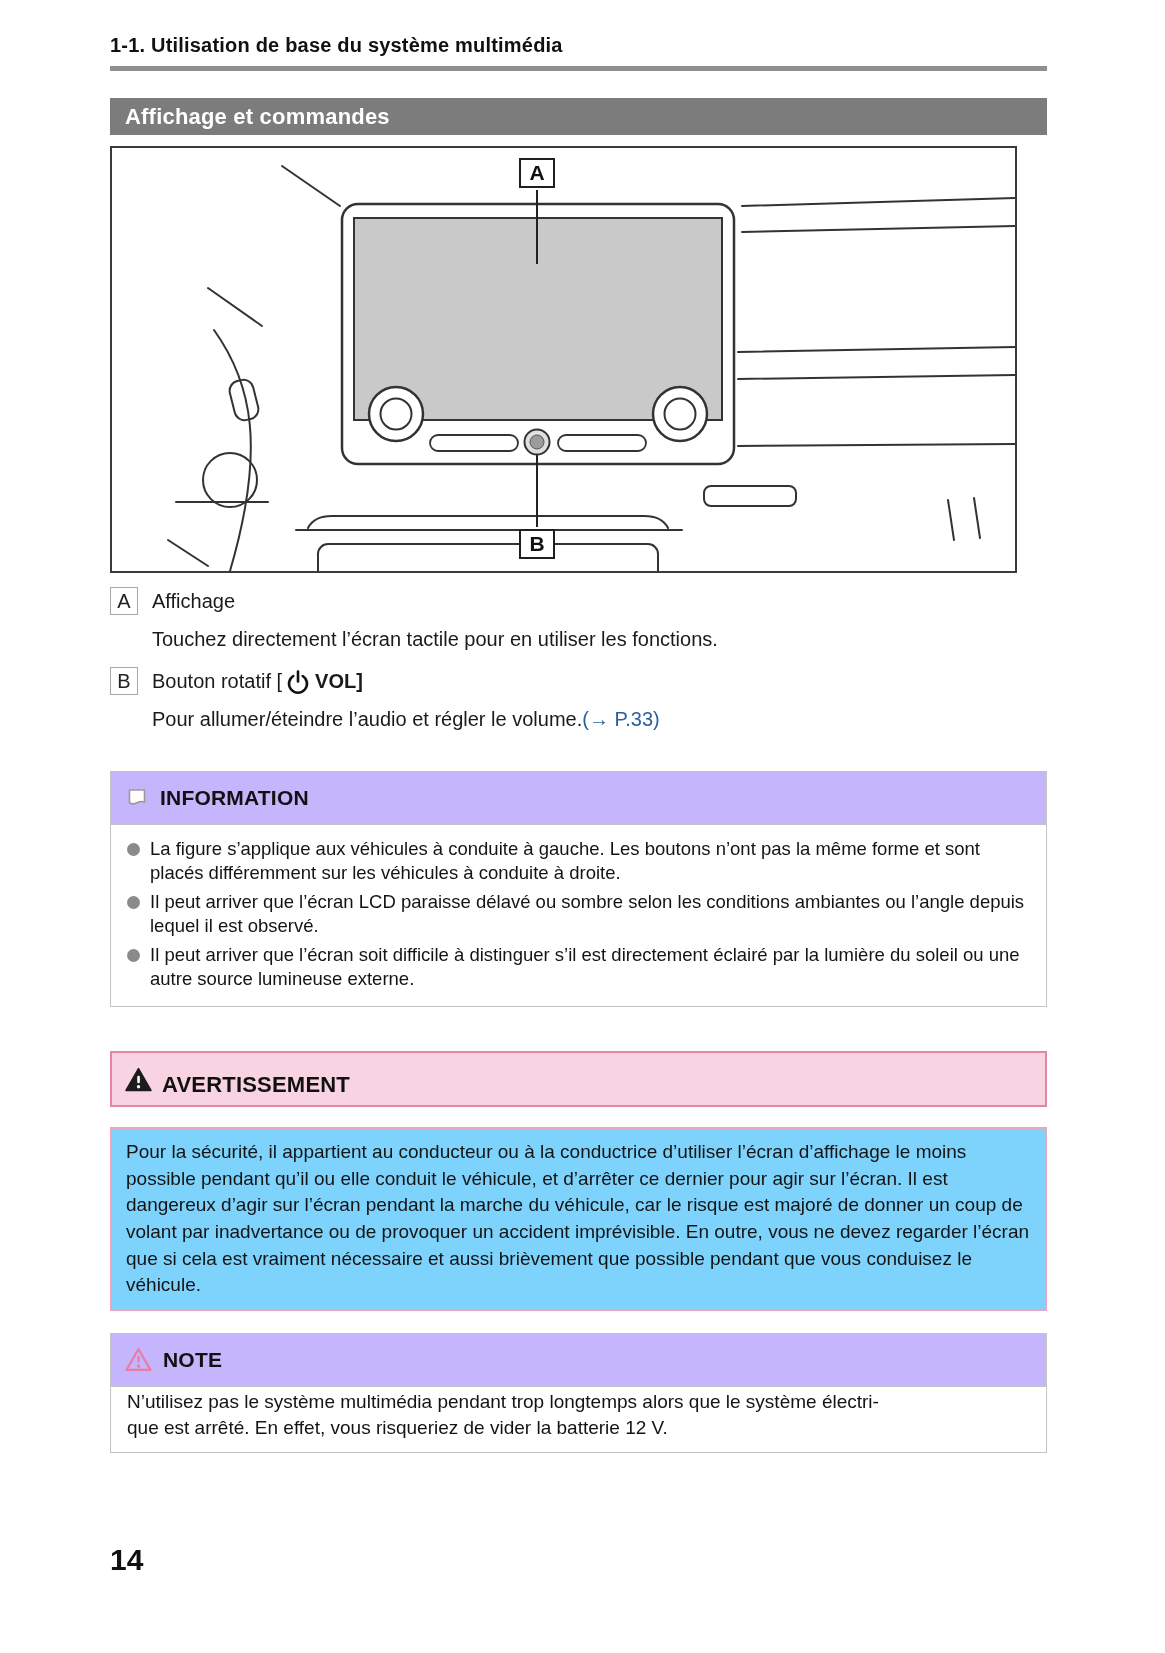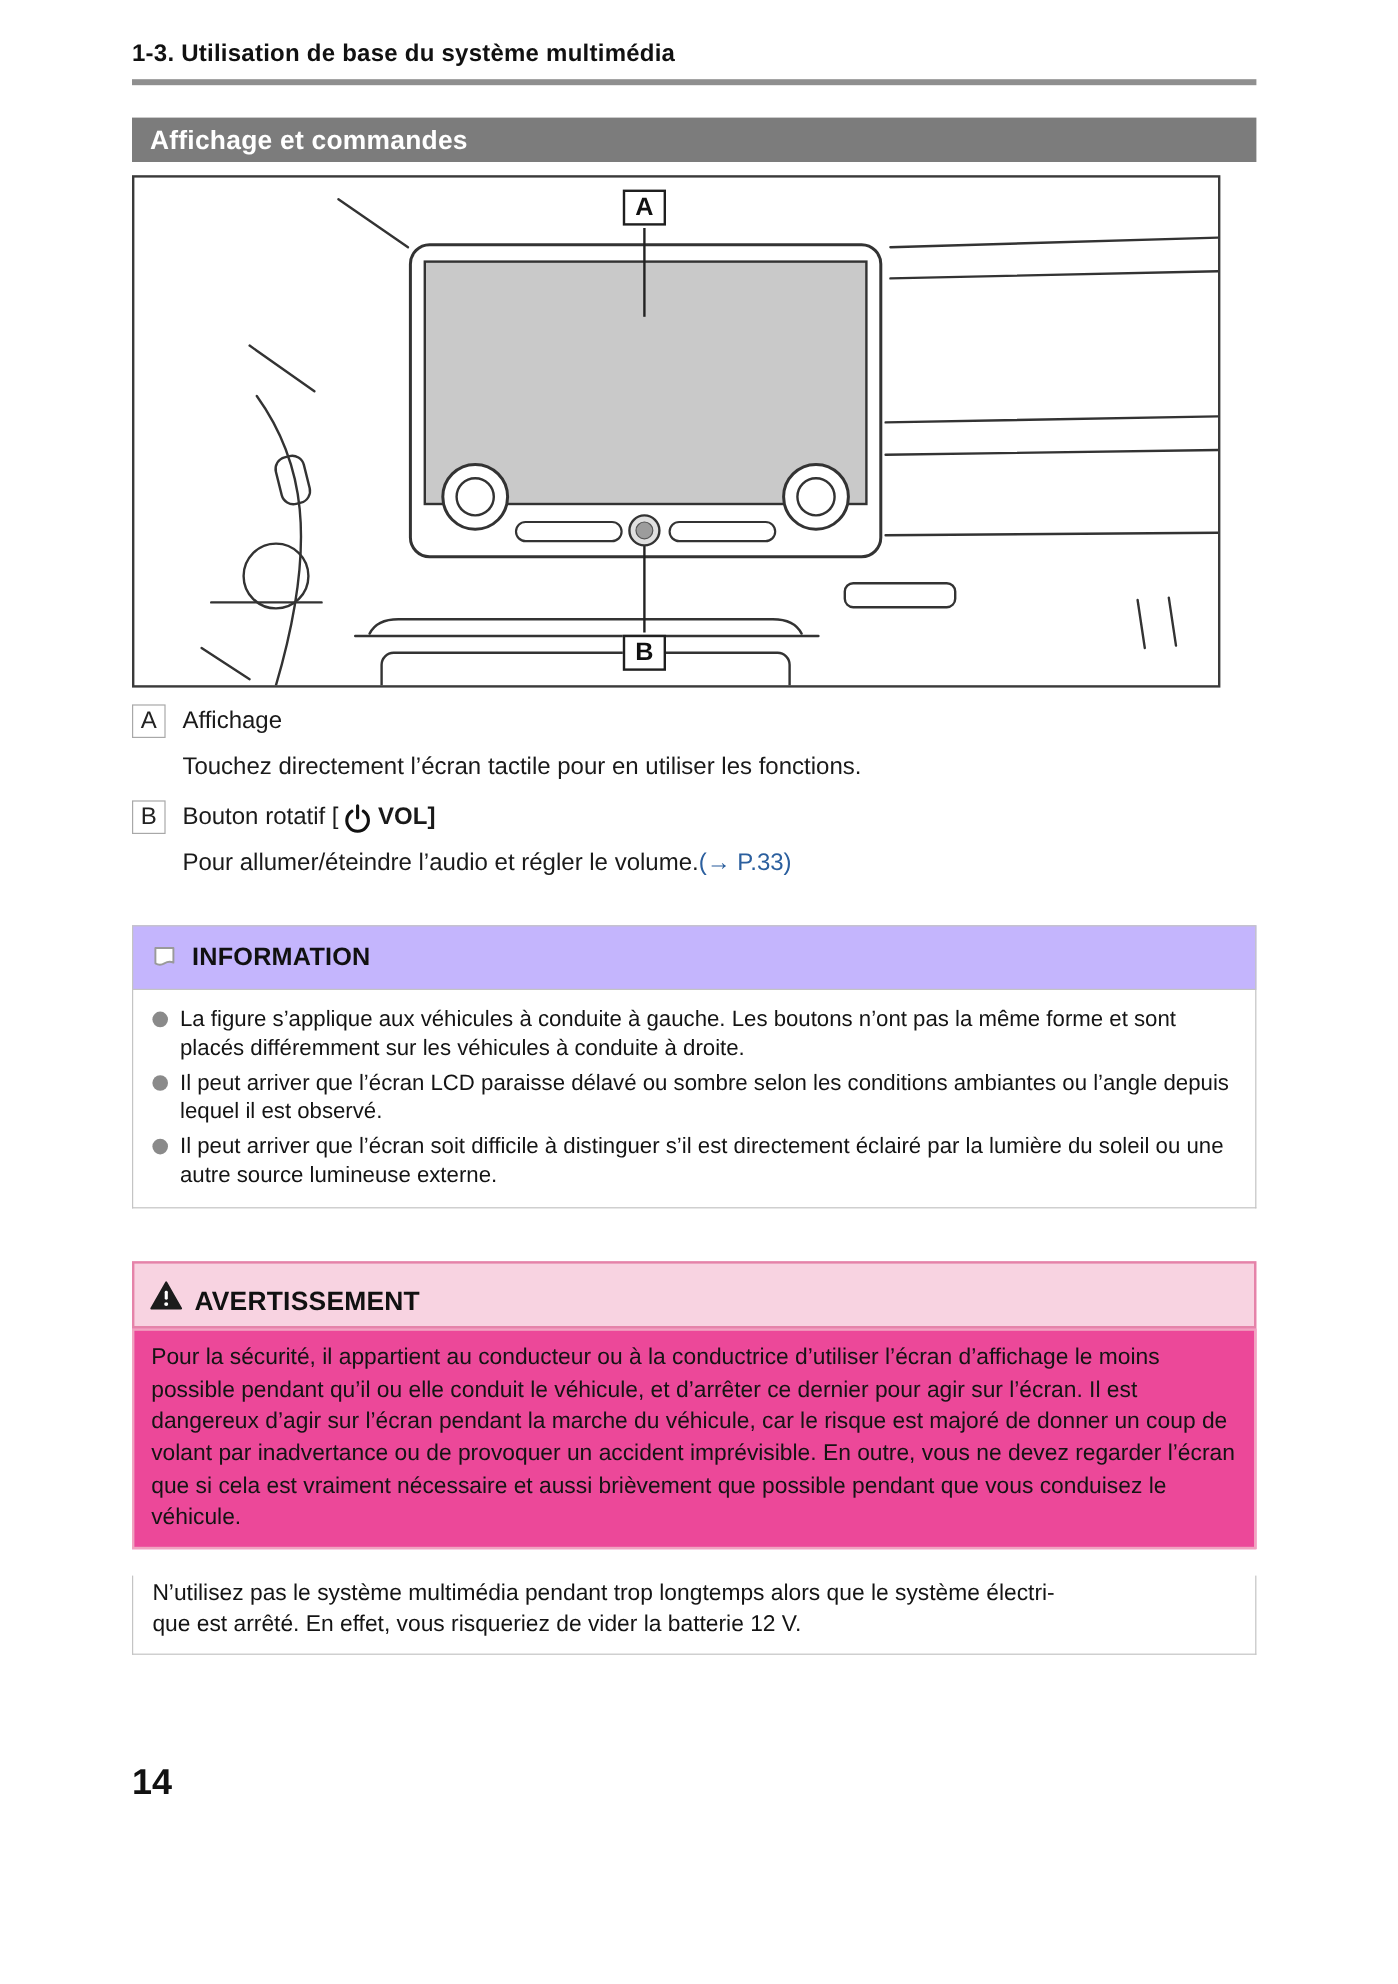--- a/index.html
+++ b/index.html
@@ -73,37 +73,37 @@
   .bullet-text { font-size:18.5px; line-height:1.3; color:#141414; }
 
   
   .warn-section { margin-top:44px; }
   .warn-header {
     background:#f8d3e1; border:2px solid #e583a9;
     height:56px; display:flex; align-items:center; padding-left:13px;
   }
   .warn-header .hdr-title { font-size:22px; font-weight:bold; color:#111; margin-left:10px; letter-spacing:0.2px;margin-top:12px; }
   .warn-body {
-    margin-top:0; border:2px solid #f0a3c0; background:#ec4899;
+    margin-top:20px; border:2px solid #f0a3c0; background:#7dd3fc;
     padding:10px 14px; font-size:19px; line-height:1.4; color:#141414;
   }
 
   
   .note-section { margin-top:22px; }
   .note-body { font-size:19px; line-height:1.4; color:#141414; padding-top:2px; }
 
   .page-number { margin-top:90px; font-size:30px; font-weight:bold; color:#111; }
 </style>
 </head>
 <body>
 
 <div class="page">
   <div class="content">
 
-    <div class="breadcrumb">1-3. Utilisation de base du système multimédia</div>
+    <div class="breadcrumb">1-1. Utilisation de base du système multimédia</div>
     <div class="top-rule"></div>
 
     <div class="banner">
       <span>Affichage et commandes</span>
     </div>
 
     <div class="figure-box">
       <svg width="903" height="423" viewBox="0 0 903 423">
         <g fill="none" stroke="#333" stroke-width="2" stroke-linecap="round">
 
@@ -207,20 +207,28 @@
           <path d="M13,1.5 L25,22.5 H1 Z" fill="#1c1c1c" stroke="#1c1c1c" stroke-width="1.5" stroke-linejoin="round"></path>
           <rect x="11.8" y="8.3" width="2.5" height="7.2" rx="1.2" fill="#fff"></rect>
           <circle cx="13" cy="19" r="1.6" fill="#fff"></circle>
         </svg>
         <span class="hdr-title">AVERTISSEMENT</span>
       </div>
       <div class="warn-body">Pour la sécurité, il appartient au conducteur ou à la conductrice d’utiliser l’écran d’affichage le moins possible pendant qu’il ou elle conduit le véhicule, et d’arrêter ce dernier pour agir sur l’écran. Il est dangereux d’agir sur l’écran pendant la marche du véhicule, car le risque est majoré de donner un coup de volant par inadvertance ou de provoquer un accident imprévisible. En outre, vous ne devez regarder l’écran que si cela est vraiment nécessaire et aussi brièvement que possible pendant que vous conduisez le véhicule.</div>
     </div>
 
     <div class="note-section">
+      <div class="box-header">
+        <svg width="27" height="25" viewBox="0 0 26 24">
+          <path d="M13,2 L24.5,22 H1.5 Z" fill="none" stroke="#e87ca4" stroke-width="2" stroke-linejoin="round"></path>
+          <rect x="12" y="8.5" width="2.2" height="6.6" rx="1.1" fill="#e87ca4"></rect>
+          <circle cx="13.1" cy="18.4" r="1.5" fill="#e87ca4"></circle>
+        </svg>
+        <span class="hdr-title">NOTE</span>
+      </div>
       <div class="box-body note-body">
         <div>N’utilisez pas le système multimédia pendant trop longtemps alors que le système électri-</div>
         <div>que est arrêté. En effet, vous risqueriez de vider la batterie 12 V.</div>
       </div>
     </div>
 
     <div class="page-number">14</div>
 
   </div>
 </div>

